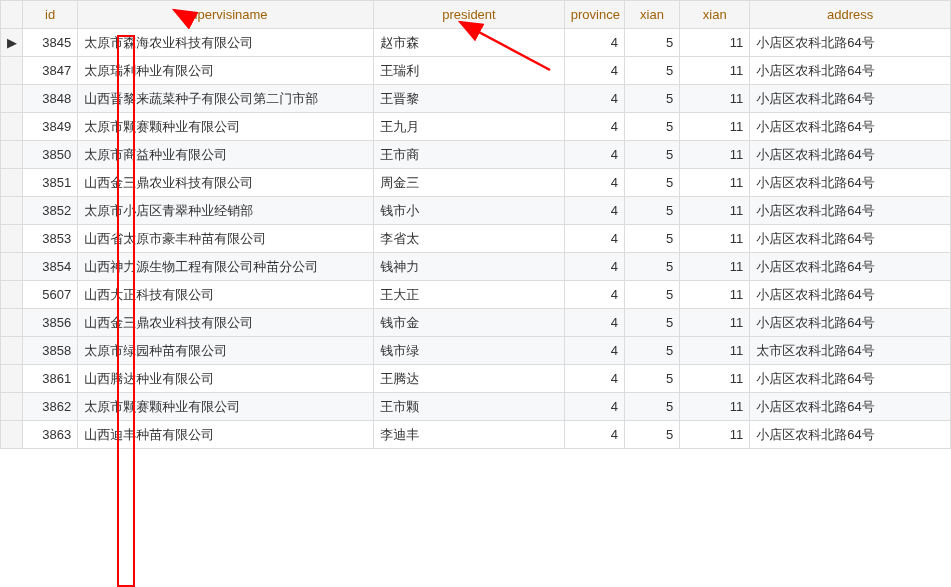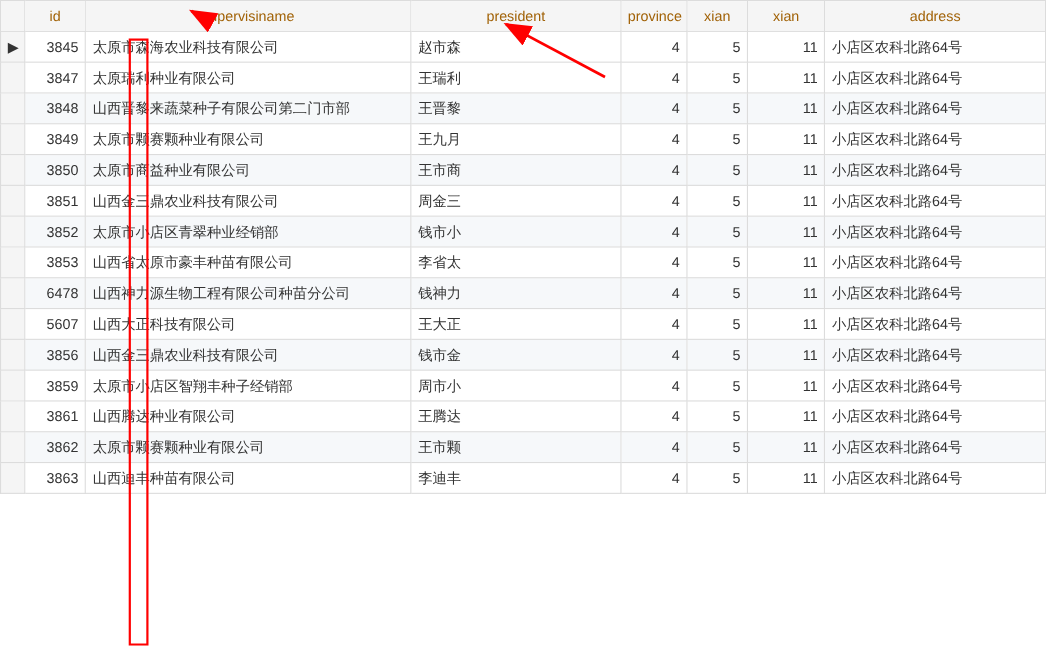--- a/index.html
+++ b/index.html
@@ -164,21 +164,21 @@
         <td class="num">3853</td>
         <td>山西省太原市豪丰种苗有限公司</td>
         <td>李省太</td>
         <td class="num">4</td>
         <td class="num">5</td>
         <td class="num">11</td>
         <td>小店区农科北路64号</td>
       </tr>
       <tr class="alt">
         <td class="rowhead"></td>
-        <td class="num">6478</td>
+        <td class="num">3854</td>
         <td>山西神力源生物工程有限公司种苗分公司</td>
         <td>钱神力</td>
         <td class="num">4</td>
         <td class="num">5</td>
         <td class="num">11</td>
         <td>小店区农科北路64号</td>
       </tr>
       <tr>
         <td class="rowhead"></td>
         <td class="num">5607</td>
@@ -192,29 +192,29 @@
       <tr class="alt">
         <td class="rowhead"></td>
         <td class="num">3856</td>
         <td>山西金三鼎农业科技有限公司</td>
         <td>钱市金</td>
         <td class="num">4</td>
         <td class="num">5</td>
         <td class="num">11</td>
         <td>小店区农科北路64号</td>
       </tr>
-      <tr>
-        <td class="rowhead"></td>
-        <td class="num">3859</td>
-        <td>太原市小店区智翔丰种子经销部</td>
-        <td>周市小</td>
-        <td class="num">4</td>
-        <td class="num">5</td>
-        <td class="num">11</td>
-        <td>小店区农科北路64号</td>
+      <tr class="alt">
+        <td class="rowhead"></td>
+        <td class="num">3858</td>
+        <td>太原市绿园种苗有限公司</td>
+        <td>钱市绿</td>
+        <td class="num">4</td>
+        <td class="num">5</td>
+        <td class="num">11</td>
+        <td>太市区农科北路64号</td>
       </tr>
       <tr>
         <td class="rowhead"></td>
         <td class="num">3861</td>
         <td>山西腾达种业有限公司</td>
         <td>王腾达</td>
         <td class="num">4</td>
         <td class="num">5</td>
         <td class="num">11</td>
         <td>小店区农科北路64号</td>

